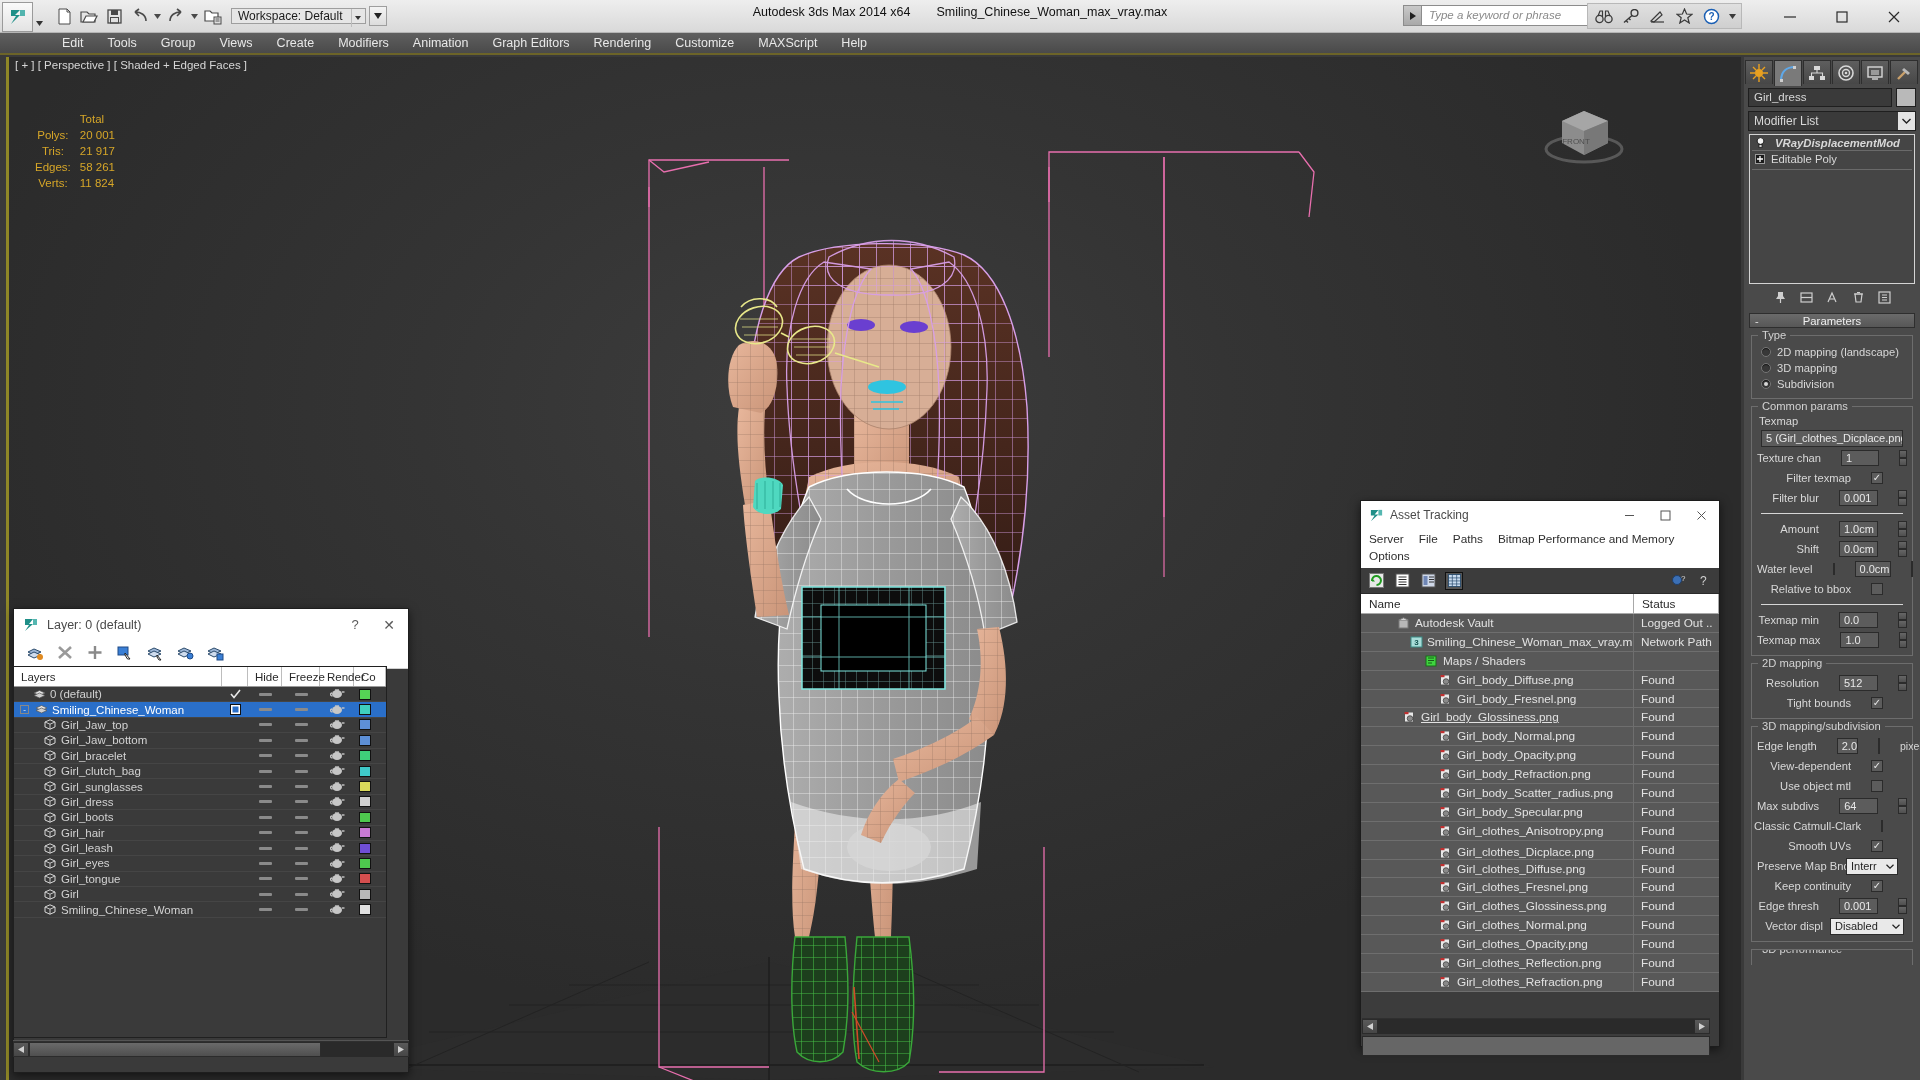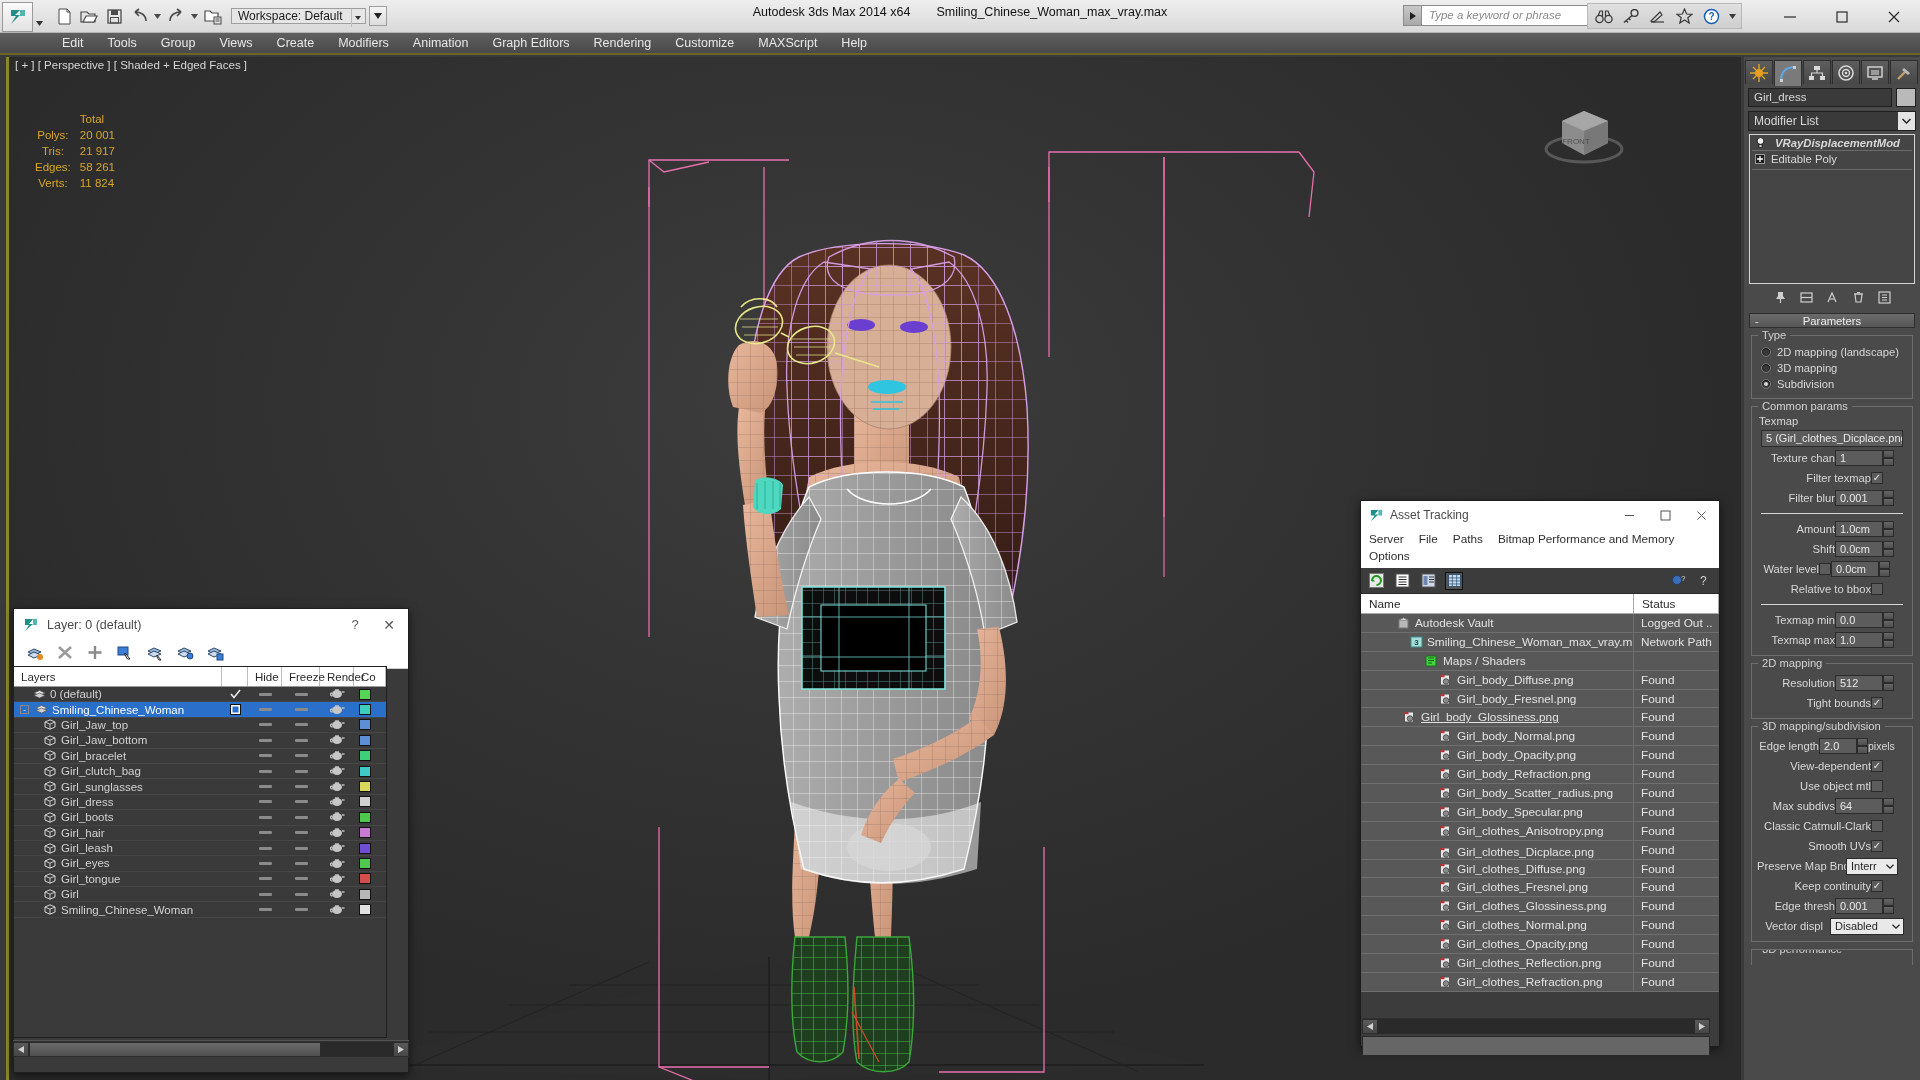--- a/index.html
+++ b/index.html
@@ -203,21 +203,21 @@
   .roll-head .mn { position:absolute; left: 5px; font-size: 11px; color: #e0e0e0; }
   .roll-head .tt { font-size: 11.3px; color: #f0f0f0; }
   .grp { margin: 7px 7px 0 7px; border: 1px solid #6d6d6d; padding: 8px 5px 6px 5px; position: relative; }
   .grp > .gt { position: absolute; top: -7px; left: 6px; background: #4a4a4a; padding: 0 4px;
     font-size: 11.2px; color: #d3d3d3; }
   .rrow { display:flex; align-items:center; gap: 6px; height: 16px; padding-left: 4px; }
   .radio { width: 10px; height: 10px; border-radius: 50%; background: #383838; border: 1px solid #777;
      box-shadow: inset 0 1px 1px rgba(0,0,0,.7); display:flex;align-items:center;justify-content:center;}
   .radio .dot { width: 4px; height: 4px; border-radius:50%; background: #d8d8d8; }
   .rlab { font-size: 11.2px; color: #d8d8d8; }
-  .prow { display: flex; align-items: center; height: 18px; margin-top: 2px; gap: 0; }
+  .prow { display: flex; align-items: center; height: 18px; margin-top: 2px; gap: 20px; }
   .plab { font-size: 11.2px; color: #d8d8d8; text-align: right; white-space:nowrap; }
   .pfield { height: 16px; background: #5c5c5c; border: 1px solid #2b2b2b; color: #e8e8e8;
     font-size: 11px; padding-left: 4px; line-height: 14px; }
   .spin { width: 11px; height: 16px; display:flex; flex-direction: column; }
   .spin div { flex:1; background: linear-gradient(#666,#4f4f4f); border: 1px solid #2b2b2b;
     display:flex;align-items:center;justify-content:center; }
   .cbx { width: 12px; height: 12px; background: #5c5c5c; border: 1px solid #2b2b2b;
     display:flex;align-items:center;justify-content:center; }
   .cbx .ck { font-size: 10px; color: #e8e8e8; line-height: 10px;}
   .texmapbox { margin: 3px 4px 0 4px; height: 17px; background: #5c5c5c; border: 1px solid #2b2b2b;

